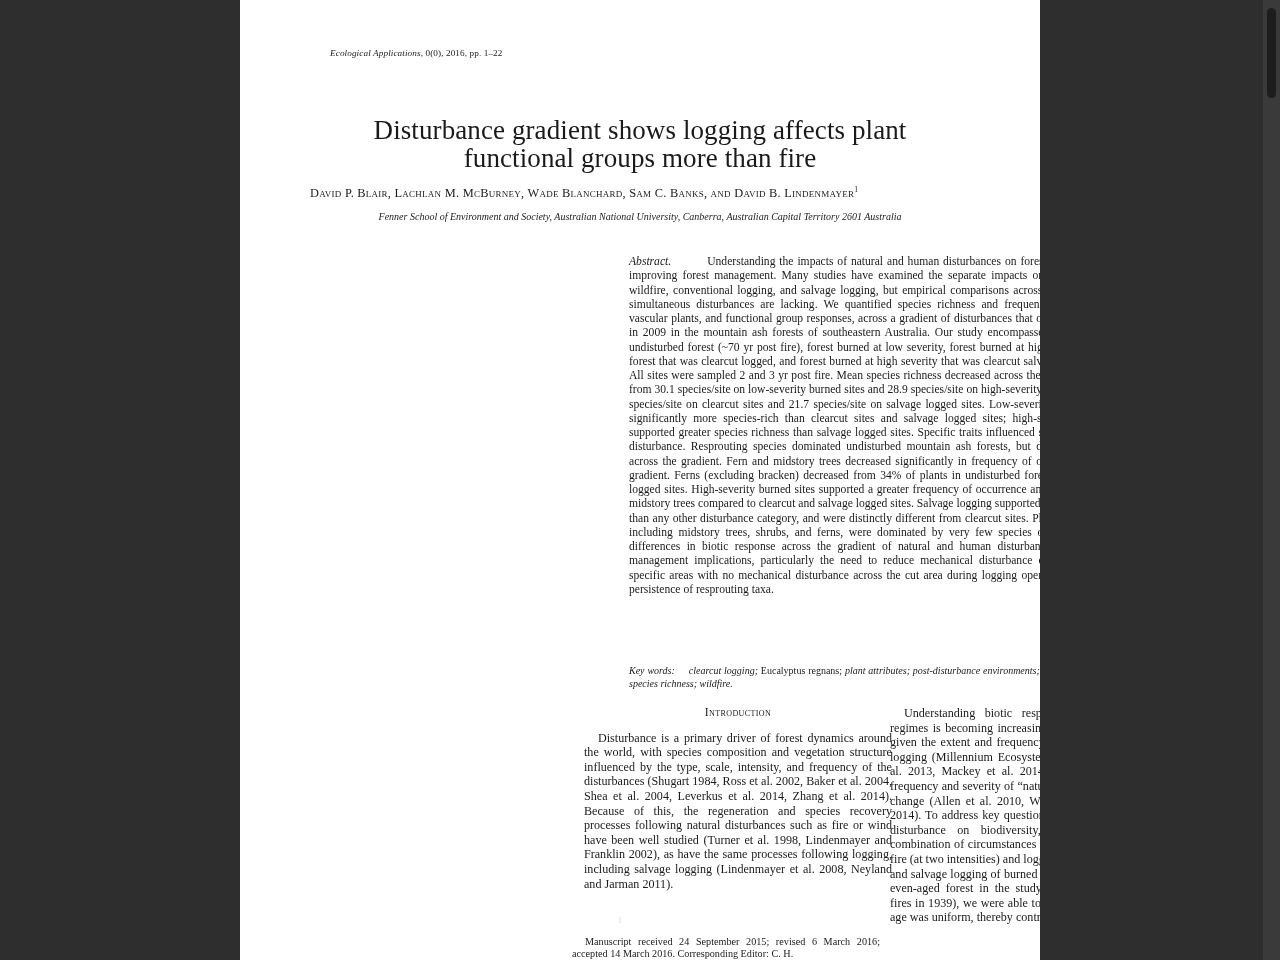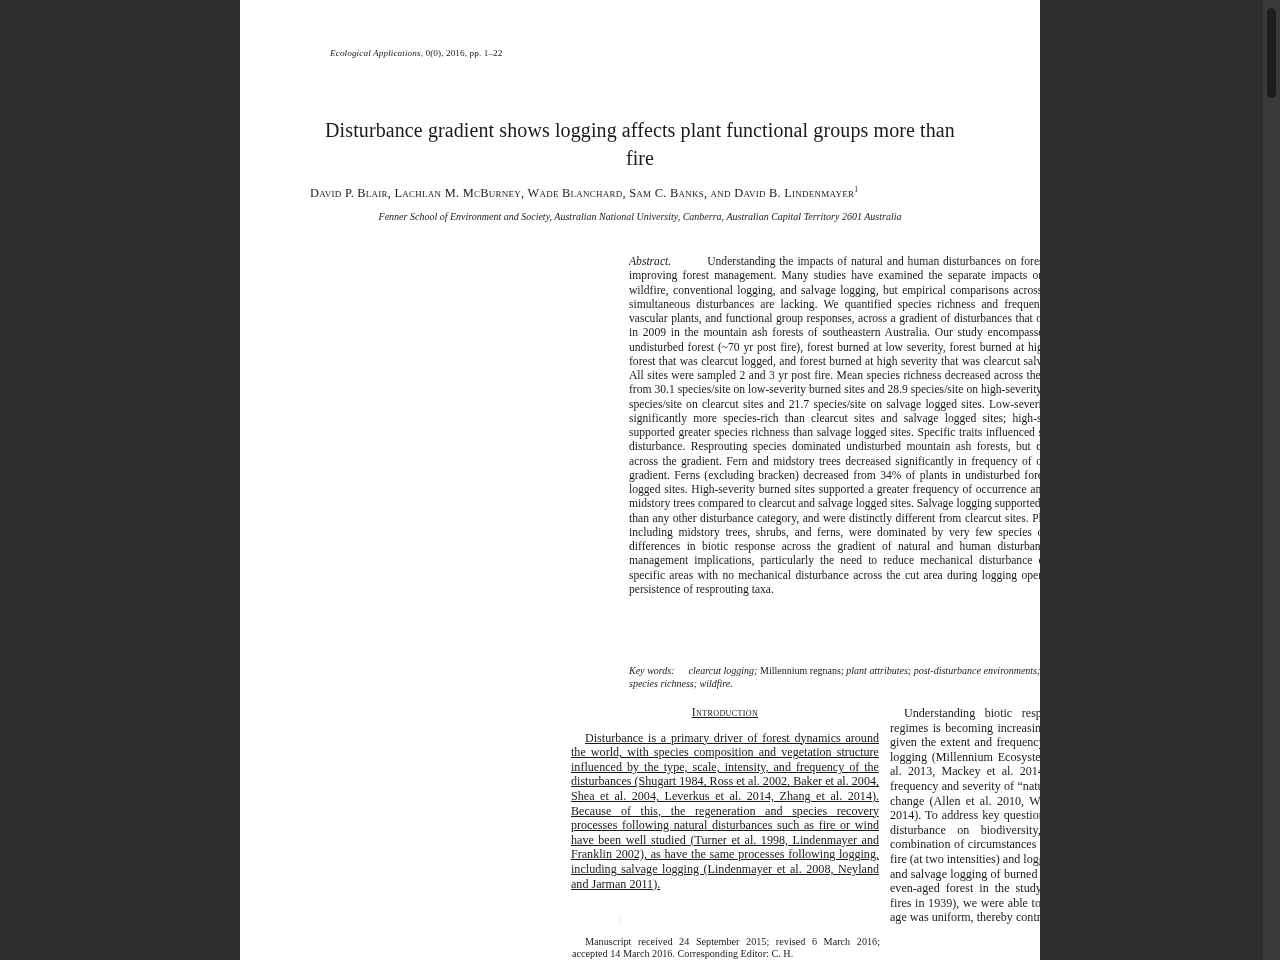--- a/index.html
+++ b/index.html
@@ -61,21 +61,21 @@
   }
   .runhead .jname { font-style: italic; }
 
   
   .title {
     position: absolute;
     top: 116px;
     left: 80px;
     width: 640px;
     text-align: center;
-    font-size: 20px;
+    font-size: 27px;
     line-height: 28px;
     font-weight: normal;
     margin: 0;
     letter-spacing: 0.1px;
   }
 
   
   .authors {
     position: absolute;
     top: 185px;
@@ -137,21 +137,21 @@
   
   .col {
     position: absolute;
     top: 706px;
     width: 308px;
     font-size: 12.1px;
     line-height: 14.6px;
     text-align: justify;
     text-justify: inter-word;
   }
-  .col-left  { left: 331px; text-decoration: underline; }
+  .col-left  { left: 344px; }
   .col-right { left: 650px; }
 
   .sechead {
     text-align: center;
     font-variant: small-caps;
     font-size: 11.6px;
     letter-spacing: 0.4px;
     margin: 0 0 10px 0;
   }
   .col p {
@@ -198,21 +198,21 @@
     </div>
 
     <h1 class="title">Disturbance gradient shows logging affects plant functional groups more than fire</h1>
 
     <div class="authors"><span>David P. Blair, Lachlan M. McBurney, Wade Blanchard, Sam C. Banks, and David B. Lindenmayer</span><sup>1</sup></div>
 
     <div class="affil">Fenner School of Environment and Society, Australian National University, Canberra, Australian Capital Territory 2601 Australia</div>
 
     <p class="abstract"><span class="lead">Abstract.</span><span>Understanding the impacts of natural and human disturbances on forest biota is critical for improving forest management. Many studies have examined the separate impacts on fauna and flora of wildfire, conventional logging, and salvage logging, but empirical comparisons across a broad gradient of simultaneous disturbances are lacking. We quantified species richness and frequency of occurrence of vascular plants, and functional group responses, across a gradient of disturbances that occurred concurrently in 2009 in the mountain ash forests of southeastern Australia. Our study encompassed replicated sites in undisturbed forest (~70 yr post fire), forest burned at low severity, forest burned at high severity, unburned forest that was clearcut logged, and forest burned at high severity that was clearcut salvage logged post-fire. All sites were sampled 2 and 3 yr post fire. Mean species richness decreased across the disturbance gradient from 30.1 species/site on low-severity burned sites and 28.9 species/site on high-severity burned sites, to 25.1 species/site on clearcut sites and 21.7 species/site on salvage logged sites. Low-severity burned sites were significantly more species-rich than clearcut sites and salvage logged sites; high-severity burned sites supported greater species richness than salvage logged sites. Specific traits influenced species’ sensitivity to disturbance. Resprouting species dominated undisturbed mountain ash forests, but declined significantly across the gradient. Fern and midstory trees decreased significantly in frequency of occurrence across the gradient. Ferns (excluding bracken) decreased from 34% of plants in undisturbed forest to 3% on salvage logged sites. High-severity burned sites supported a greater frequency of occurrence and species richness of midstory trees compared to clearcut and salvage logged sites. Salvage logging supported fewer midstory trees than any other disturbance category, and were distinctly different from clearcut sites. Plant life form groups, including midstory trees, shrubs, and ferns, were dominated by very few species on logged sites. The differences in biotic response across the gradient of natural and human disturbances have significant management implications, particularly the need to reduce mechanical disturbance overall and to leave specific areas with no mechanical disturbance across the cut area during logging operations, to ensure the persistence of resprouting taxa.</span></p>
 
-    <p class="keywords"><span class="kwlabel">Key words:</span><span>clearcut logging;</span> <span class="roman">Millennium regnans;</span> <span>plant attributes; post-disturbance environments; regeneration strategies; species richness; wildfire.</span></p>
+    <p class="keywords"><span class="kwlabel">Key words:</span><span>clearcut logging;</span> <span class="roman">Eucalyptus regnans;</span> <span>plant attributes; post-disturbance environments; regeneration strategies; species richness; wildfire.</span></p>
 
     <div class="col col-left">
       <div class="sechead">Introduction</div>
       <p>Disturbance is a primary driver of forest dynamics around the world, with species composition and vegetation structure influenced by the type, scale, intensity, and frequency of the disturbances (Shugart 1984, Ross et al. 2002, Baker et al. 2004, Shea et al. 2004, Leverkus et al. 2014, Zhang et al. 2014). Because of this, the regeneration and species recovery processes following natural disturbances such as fire or wind have been well studied (Turner et al. 1998, Lindenmayer and Franklin 2002), as have the same processes following logging, including salvage logging (Lindenmayer et al. 2008, Neyland and Jarman 2011).</p>
     </div>
 
     <div class="col col-right">
       <p>Understanding biotic responses to various disturbance regimes is becoming increasingly important around the world given the extent and frequency of human disturbance such as logging (Millennium Ecosystem Assessment 2005, Hansen et al. 2013, Mackey et al. 2014), as well as increases in the frequency and severity of “natural” disturbances due to climate change (Allen et al. 2010, Williams et al. 2013, Seidl et al. 2014). To address key questions associated with the effects of disturbance on biodiversity, we took advantage of a combination of circumstances that allowed us to compare both fire (at two intensities) and logging (clearcutting of green forest and salvage logging of burned forest). With extensive stands of even-aged forest in the study area (regeneration from large fires in 1939), we were able to select sites where the overstory age was uniform, thereby controlling for forest</p>
     </div>
 

